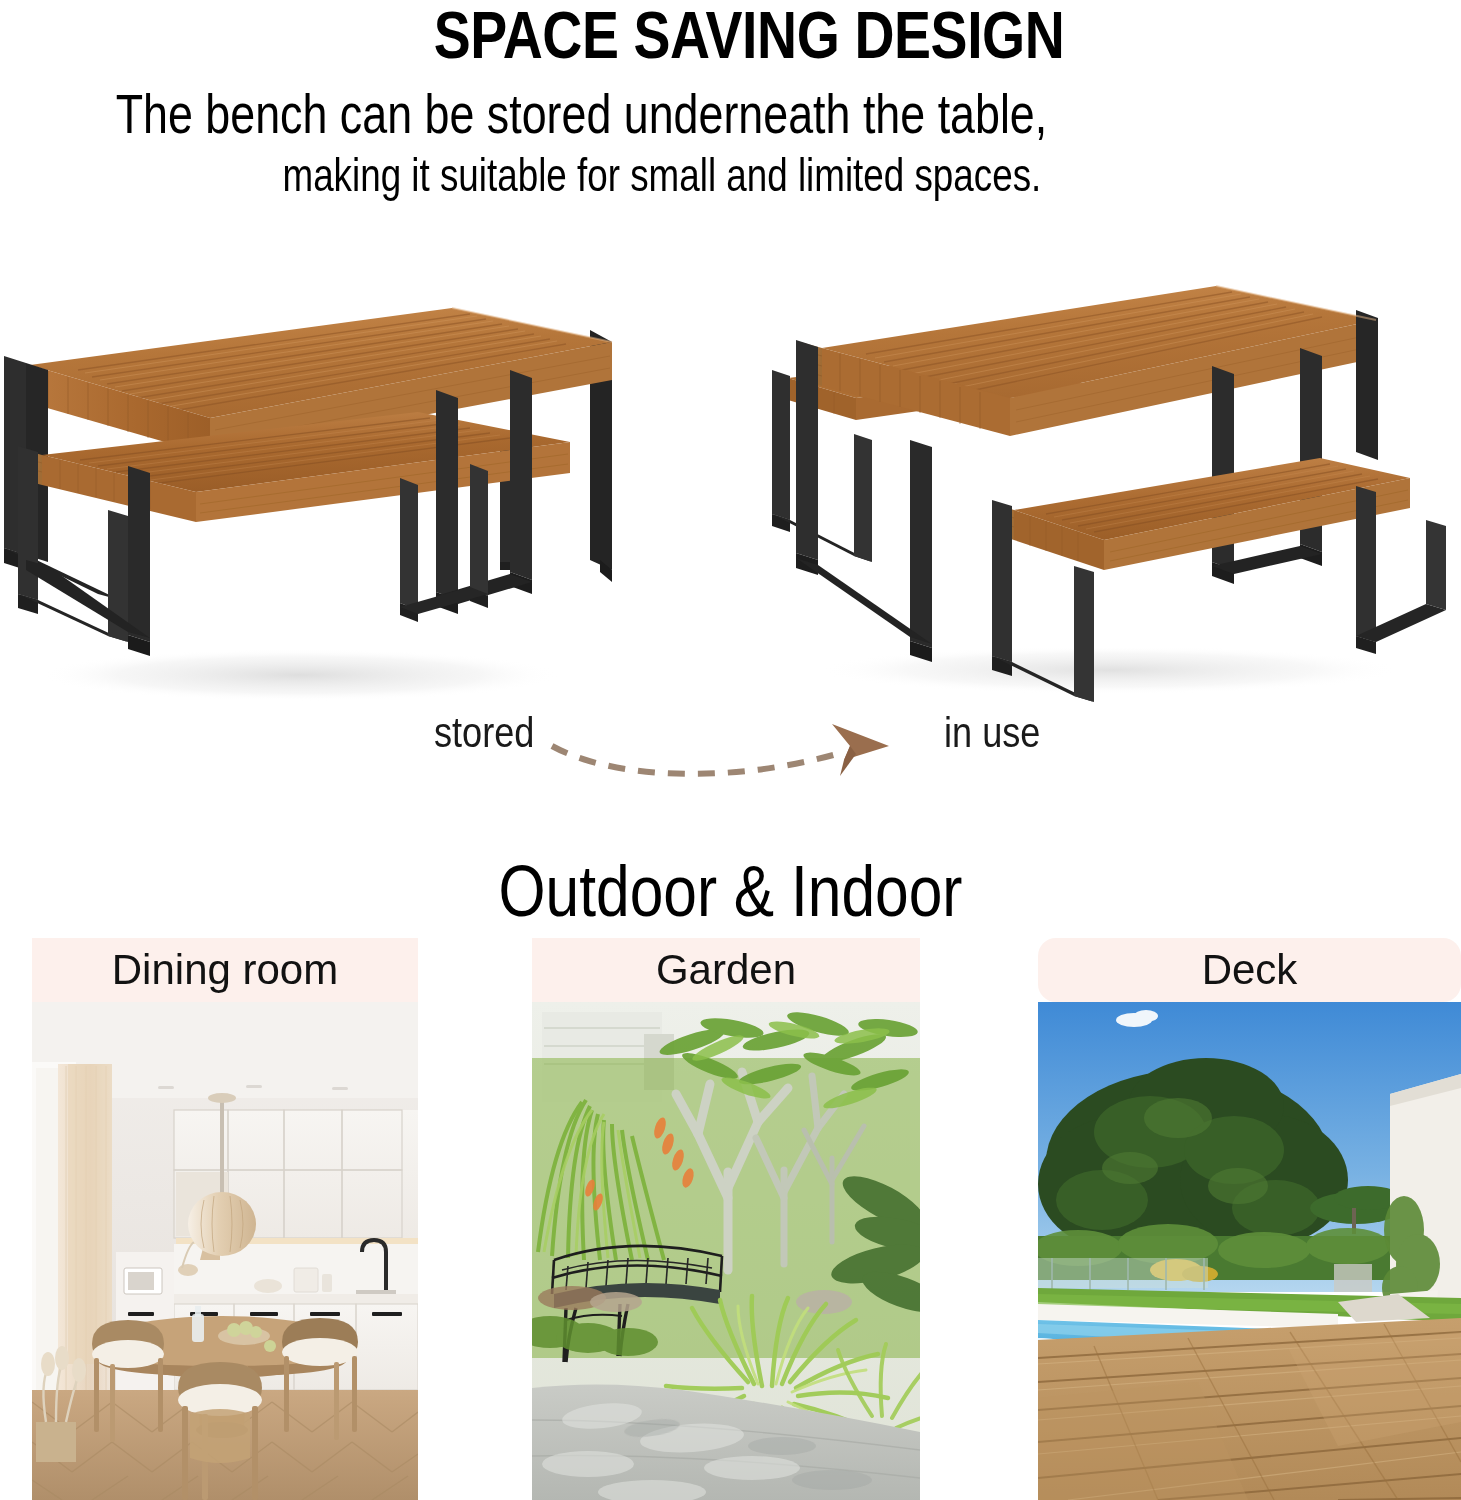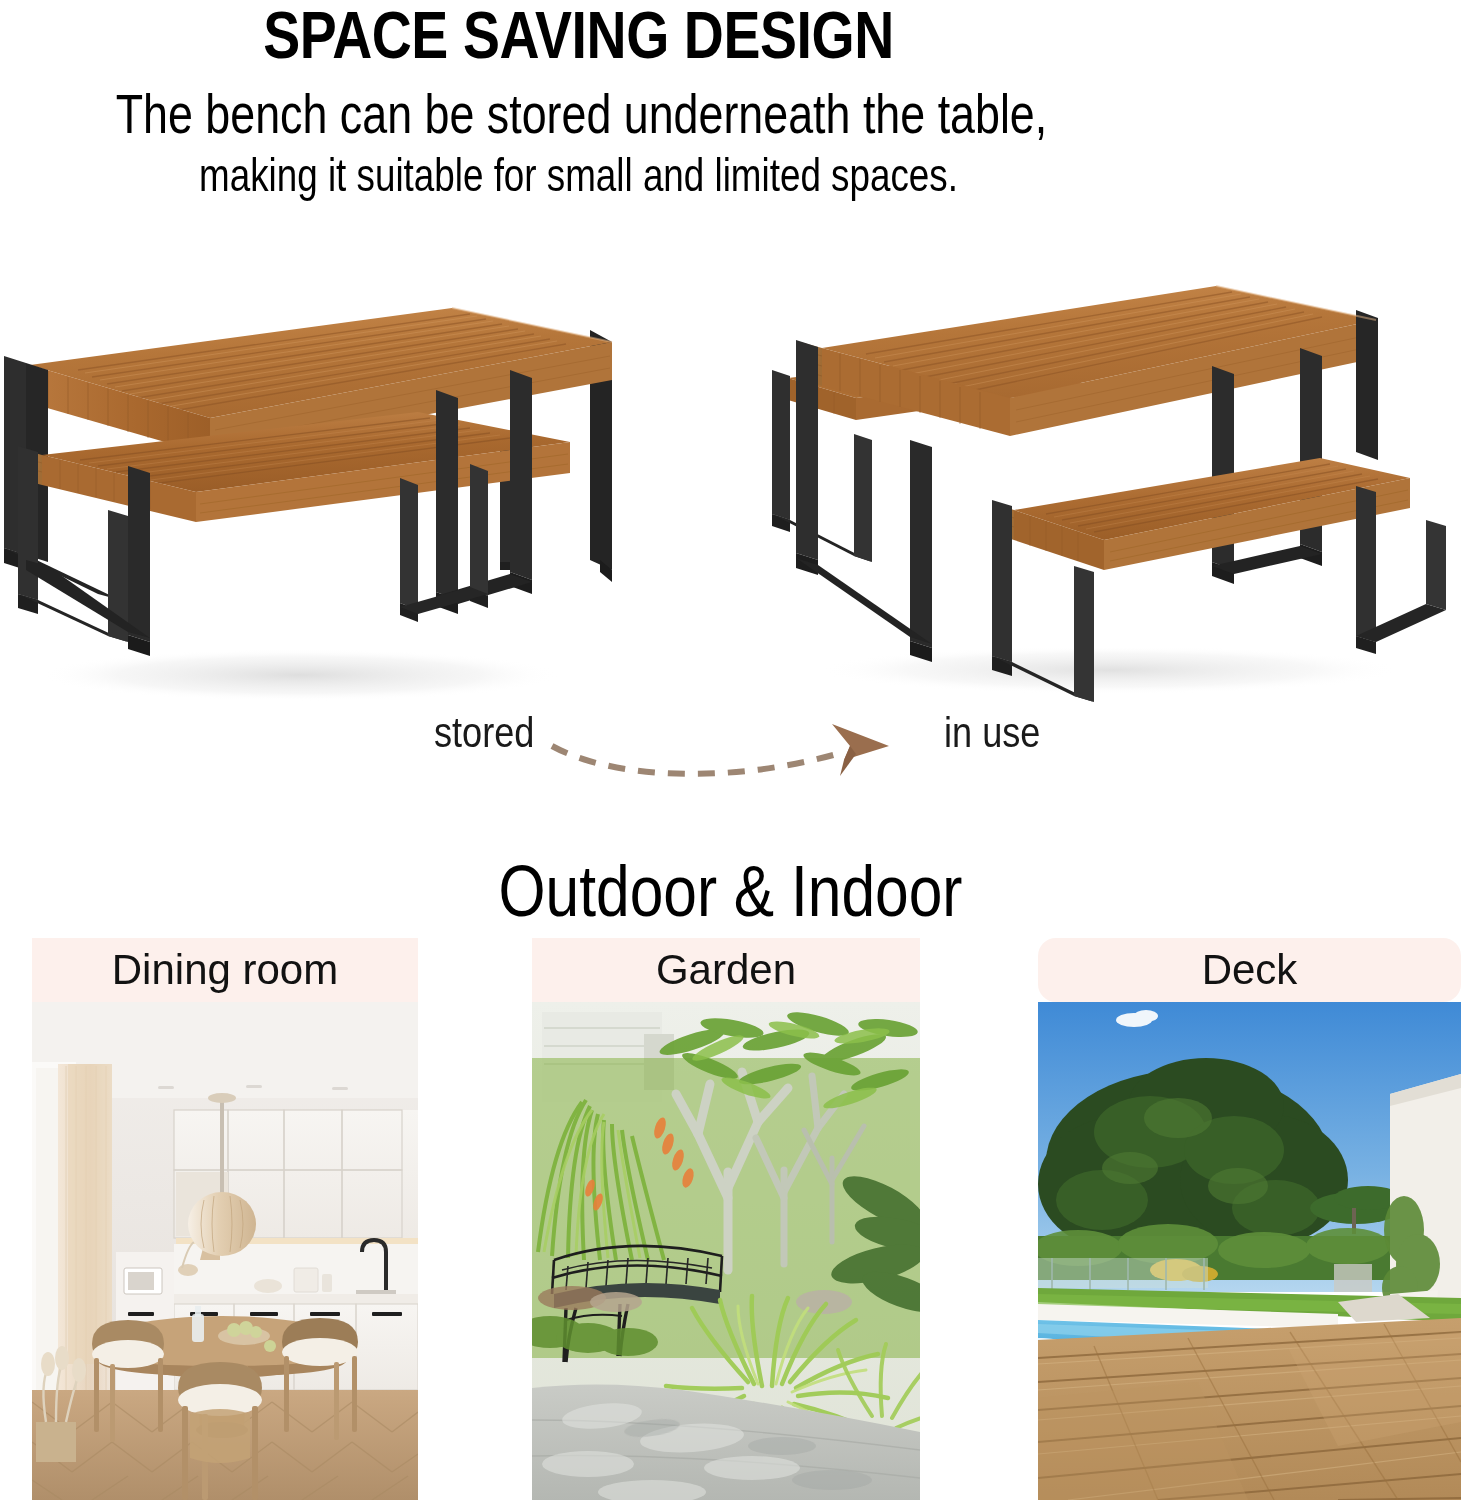--- a/index.html
+++ b/index.html
@@ -15,21 +15,21 @@
     font-family: "Liberation Sans", sans-serif;
     color: #000000;
   }
 
   
   .header {
     position: absolute;
     left: 0;
     top: 0;
     width: 1157px;
-    text-align: center;
+    text-align: right;
   }
   .main-title {
     font-family: "Liberation Sans Narrow", "Liberation Sans", sans-serif;
     font-weight: 700;
     font-size: 66px;
     line-height: 66px;
     letter-spacing: -0.5px;
     transform: scaleX(0.84);
     transform-origin: center top;
     margin-top: 2px;

